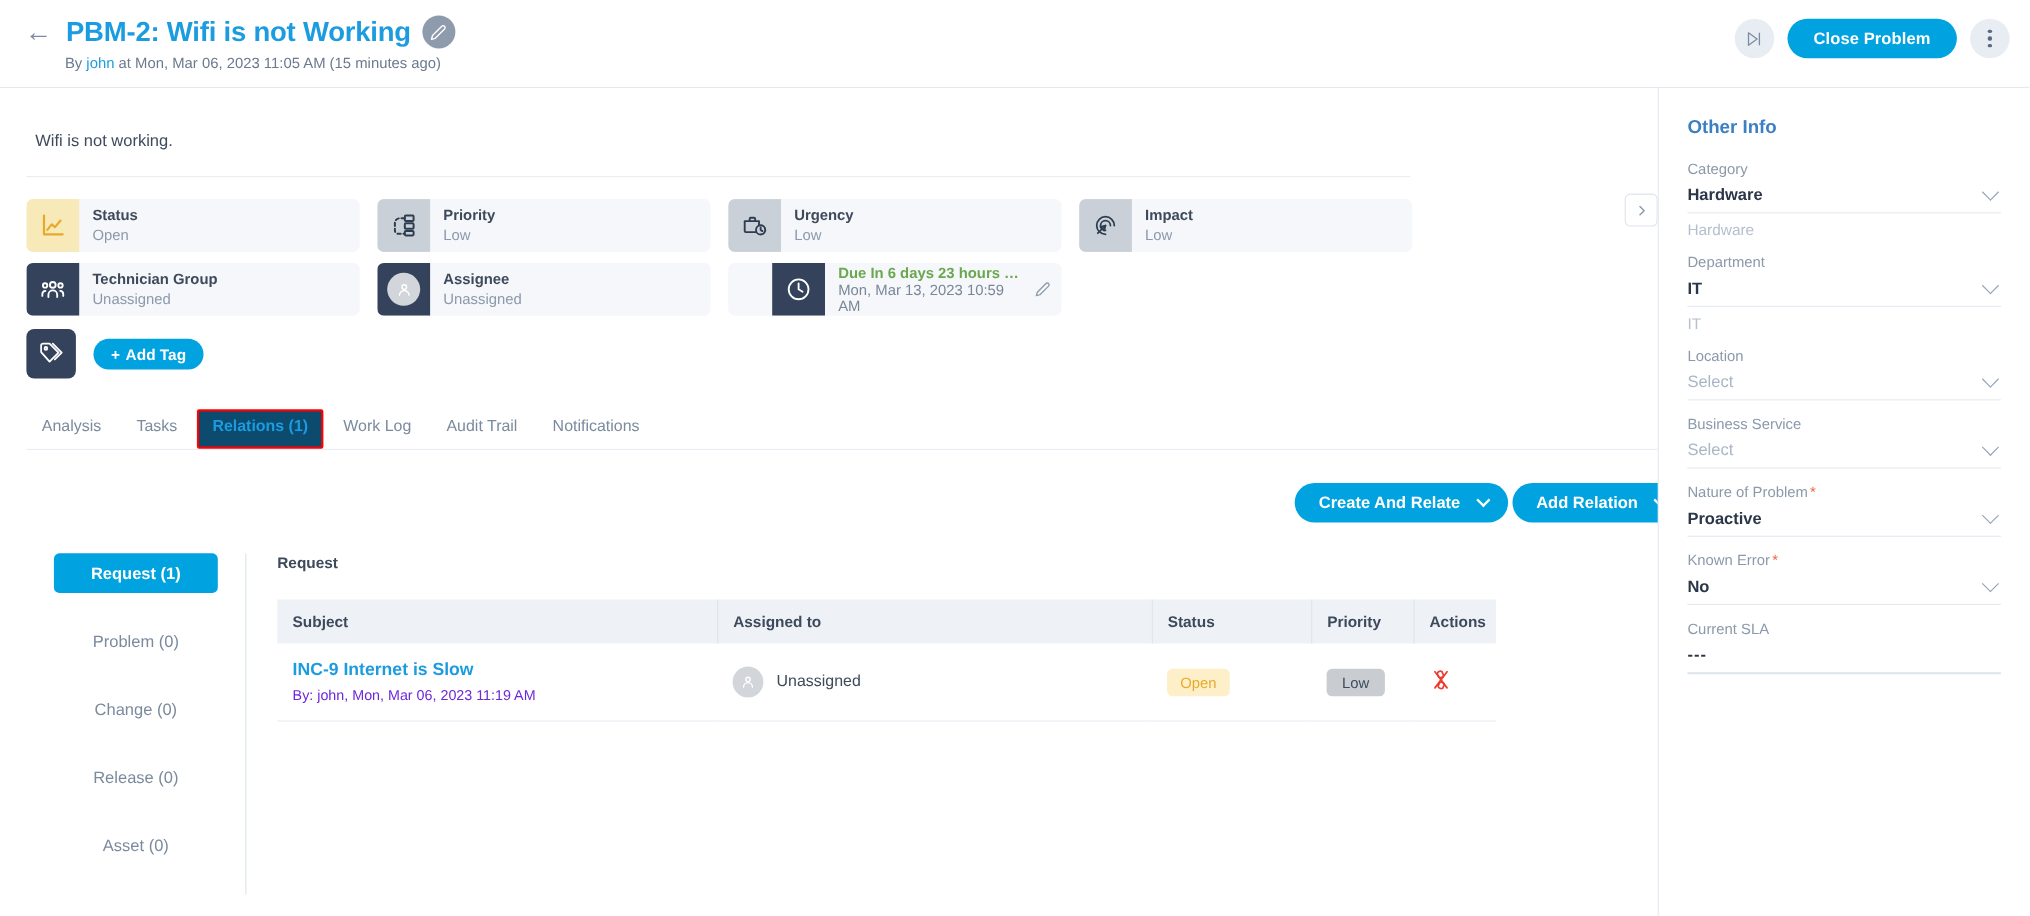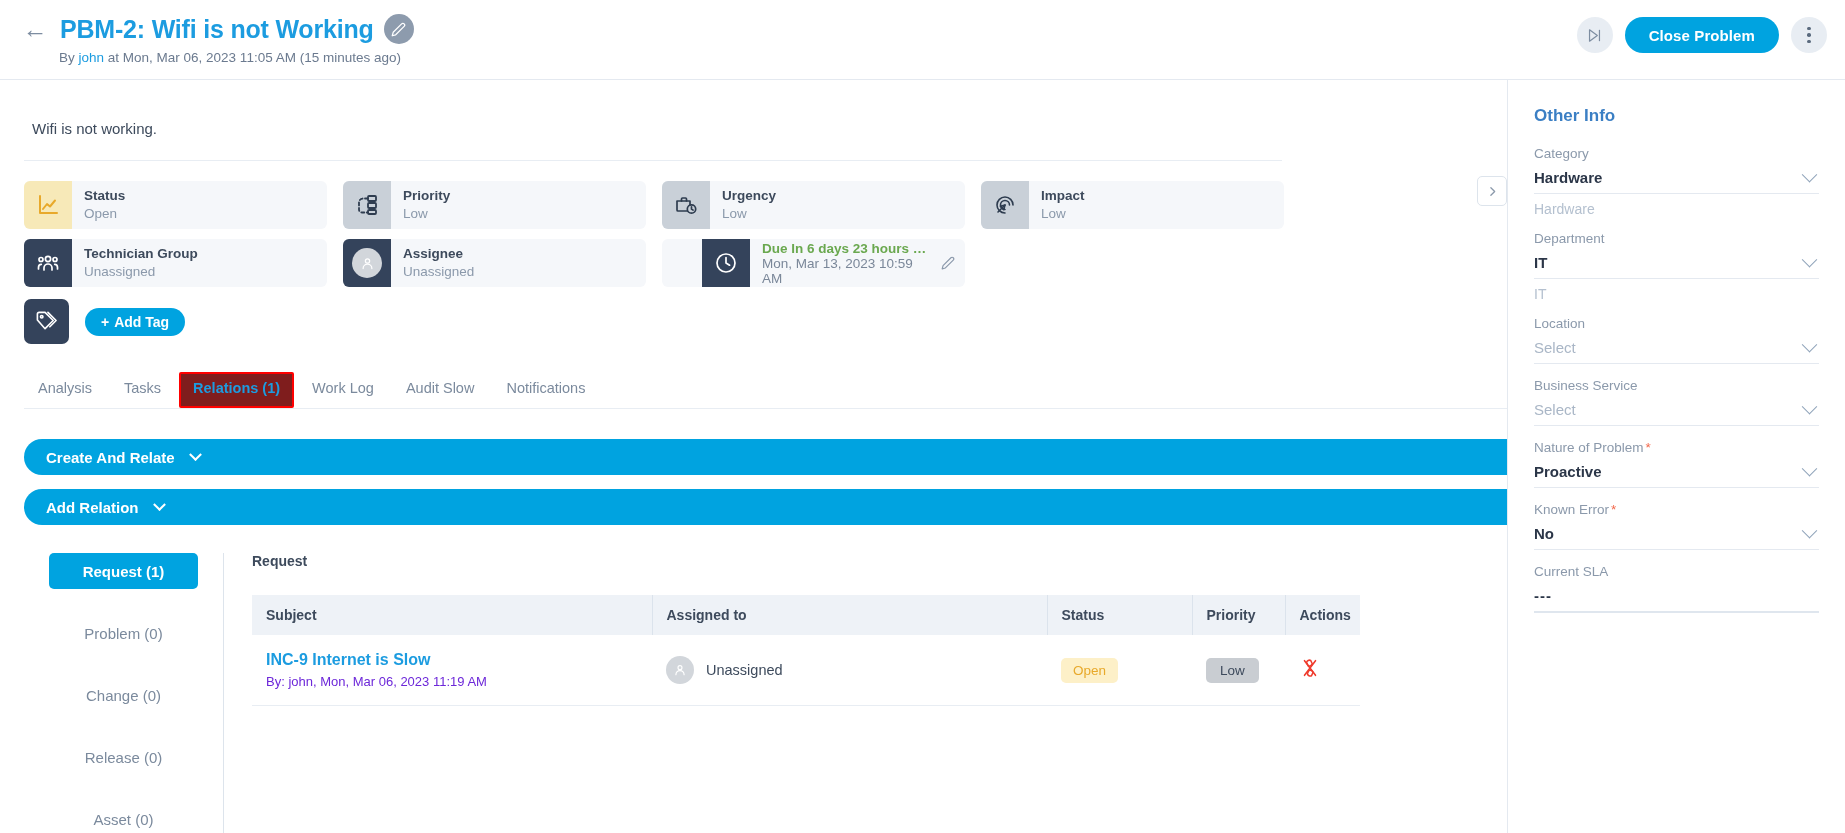--- a/index.html
+++ b/index.html
@@ -103,24 +103,24 @@
     background: #00A3E0; color: #fff; border: none; border-radius: 16px; height: 28px;
     padding: 0 16px; font-size: 14px; font-weight: 700; cursor: pointer;
     font-family: "Liberation Sans", sans-serif; display: flex; align-items: center; gap: 5px;
   }
 
   
   .tabs { margin-top: 28px; display: flex; align-items: center; gap: 4px; border-bottom: 1px solid #e8edf3; width: 1510px; padding-bottom: 0; }
   .tab {
     font-size: 14.5px; color: #7b8a9d; padding: 8px 14px 12px 14px; cursor: pointer; white-space: nowrap;
   }
-  .tab.active { color: #1C9CE0; font-weight: 700; border: 2px solid #FF0000; border-radius: 2px; padding: 6px 12px 10px 12px; background: #7f1d1d; }
-
-  
-  .actions-row { display: flex; justify-content: flex-end; gap: 14px; margin-top: 30px; width: 1508px; flex-direction: column; }
+  .tab.active { color: #1C9CE0; font-weight: 700; border: 2px solid #FF0000; border-radius: 2px; padding: 6px 12px 10px 12px; background: #0c4a6e; }
+
+  
+  .actions-row { display: flex; justify-content: flex-end; gap: 4px; margin-top: 30px; width: 1508px; }
   .dd-pill {
     background: #00A3E0; color: #fff; border: none; border-radius: 20px; height: 36px;
     padding: 0 18px 0 22px; font-size: 15px; font-weight: 700; cursor: pointer;
     font-family: "Liberation Sans", sans-serif; display: flex; align-items: center; gap: 16px;
   }
   .caret { display: inline-block; width: 9px; height: 9px; border-right: 2px solid #fff; border-bottom: 2px solid #fff; transform: rotate(45deg) translate(-2px,-2px); }
 
   
   .rel-wrap { display: flex; margin-top: 28px; }
   .rel-side { width: 200px; flex: 0 0 200px; border-right: 1px solid #dde4ec; padding-top: 0; }
@@ -349,21 +349,21 @@
             <span>+</span>
               <span>Add Tag</span>
           </button>
         </div>
 
         <div class="tabs">
           <div class="tab">Analysis</div>
           <div class="tab">Tasks</div>
           <div class="tab active">Relations (1)</div>
           <div class="tab">Work Log</div>
-          <div class="tab">Audit Slow</div>
+          <div class="tab">Audit Trail</div>
           <div class="tab">Notifications</div>
         </div>
 
         <div class="actions-row">
           <button class="dd-pill">
             <span>Create And Relate</span>
             <span class="caret"></span>
           </button>
           <button class="dd-pill">
             <span>Add Relation</span>

